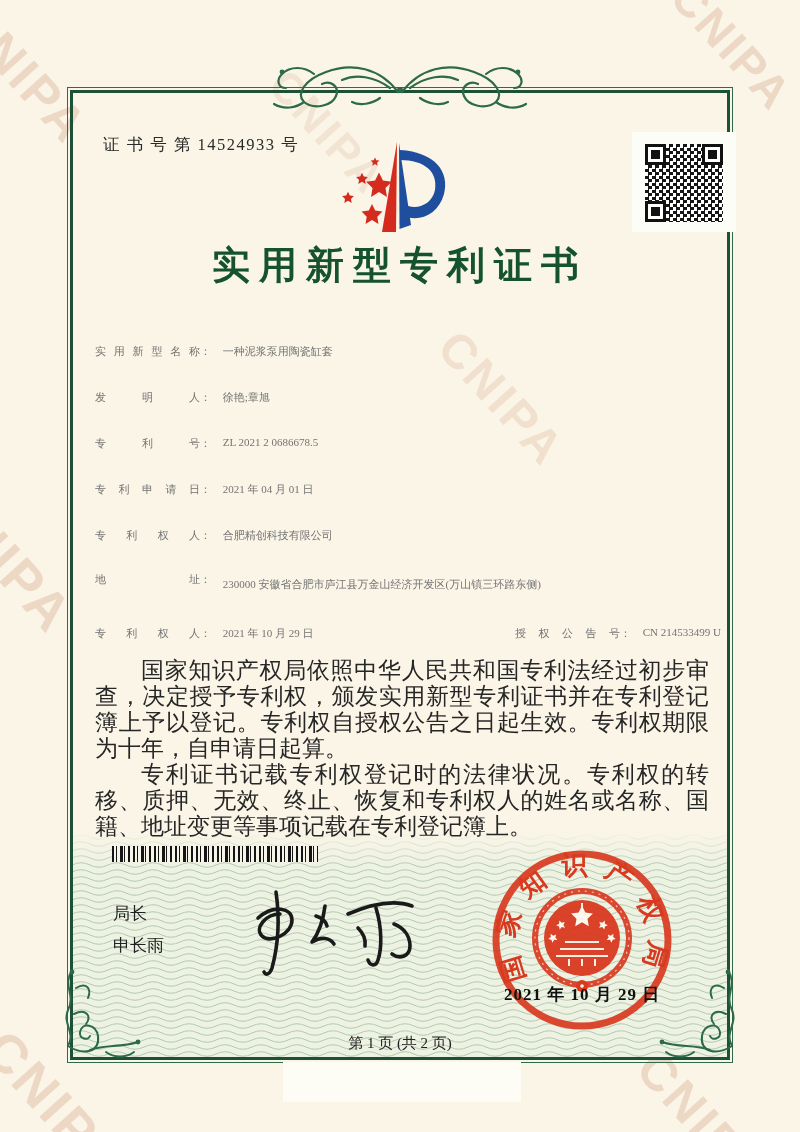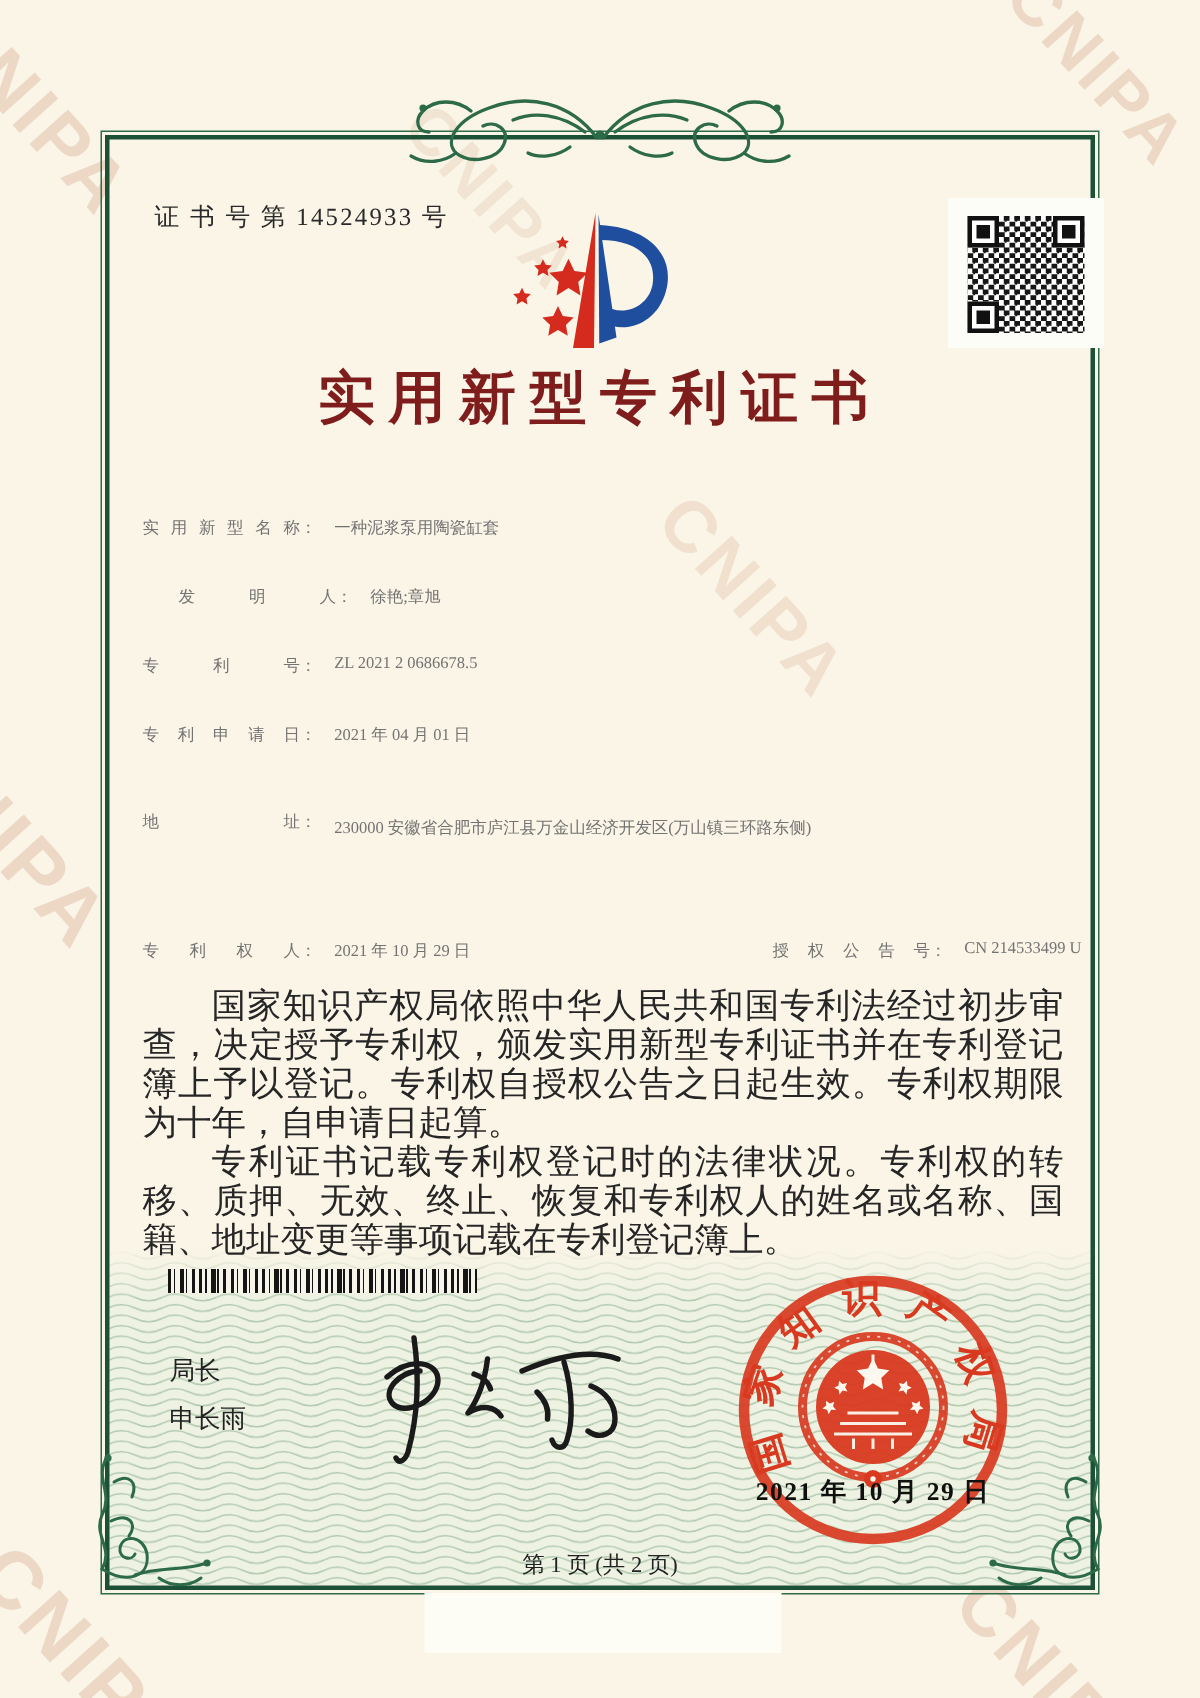--- a/index.html
+++ b/index.html
@@ -32,21 +32,21 @@
   .logo { position:absolute; left:333px; top:128px; }
   .qr-patch { position:absolute; left:632px; top:132px; width:104px; height:100px; background:#fdfdf8; }
   .qr { position:absolute; left:13px; top:12px; width:78px; height:78px;
     background-color:#fff;
     background-image:repeating-conic-gradient(#161616 0% 25%, #ffffff 0% 50%);
     background-size:7px 7px; }
   .finder { position:absolute; width:21px; height:21px; border:3px solid #111; background:#fff; }
   .finder .dot { width:9px; height:9px; background:#111; margin:3px; }
   .f-tl { left:0; top:0; } .f-tr { right:0; top:0; } .f-bl { left:0; bottom:0; }
   .title { position:absolute; left:0; top:240px; width:800px; text-align:center;
-    font-size:38px; font-weight:bold; letter-spacing:9px; color:#7f1d1d; }
+    font-size:38px; font-weight:bold; letter-spacing:9px; color:#14532d; }
   .frow { position:absolute; left:95px; font-size:11px; color:#737373; white-space:nowrap; }
   .flabel { display:inline-block; width:105px; text-align:justify; text-align-last:justify; vertical-align:top; }
   .fcolon { display:inline-block; vertical-align:top; }
   .fvalue { display:inline-block; margin-left:9px; vertical-align:top; }
   .fvalue-wrap { white-space:normal; width:464px; line-height:24px; }
   .grant2 { position:absolute; left:420px; top:0; }
   .paras { position:absolute; left:95px; top:658px; width:614px; font-size:23px;
     line-height:26px; color:#262626; text-align:justify; }
   .paras p { text-indent:2em; }
   .barcode { position:absolute; left:112px; top:846px; width:206px; height:16px;
@@ -174,33 +174,37 @@
           </div>
       </div>
     </div>
 
     <div class="title">实用新型专利证书</div>
 
     <div class="frow" style="top:344px;">
       <span class="flabel">实用新型名称</span><span class="fcolon">：</span>
       <span class="fvalue">一种泥浆泵用陶瓷缸套</span>
     </div>
-    <div class="frow" style="top:390px;margin-left:24px;">
+    <div class="frow" style="top:390px;">
       <span class="flabel">发明人</span><span class="fcolon">：</span>
       <span class="fvalue">徐艳;章旭</span>
     </div>
     <div class="frow" style="top:436px;">
       <span class="flabel">专利号</span><span class="fcolon">：</span>
       <span class="fvalue">ZL 2021 2 0686678.5</span>
     </div>
     <div class="frow" style="top:482px;">
       <span class="flabel">专利申请日</span><span class="fcolon">：</span>
       <span class="fvalue">2021 年 04 月 01 日</span>
     </div>
-    <div class="frow" style="top:540px;">
+    <div class="frow" style="top:528px;">
+      <span class="flabel">专利权人</span><span class="fcolon">：</span>
+      <span class="fvalue">合肥精创科技有限公司</span>
+    </div>
+    <div class="frow" style="top:572px;">
       <span class="flabel">地址</span><span class="fcolon">：</span>
       <span class="fvalue fvalue-wrap">230000 安徽省合肥市庐江县万金山经济开发区(万山镇三环路东侧)</span>
     </div>
     <div class="frow" style="top:626px;">
       <span class="flabel">专利权人</span><span class="fcolon">：</span>
       <span class="fvalue">2021 年 10 月 29 日</span>
       <span class="grant2">
         <span class="flabel">授权公告号</span><span class="fcolon">：</span>
         <span class="fvalue">CN 214533499 U</span>
       </span>

